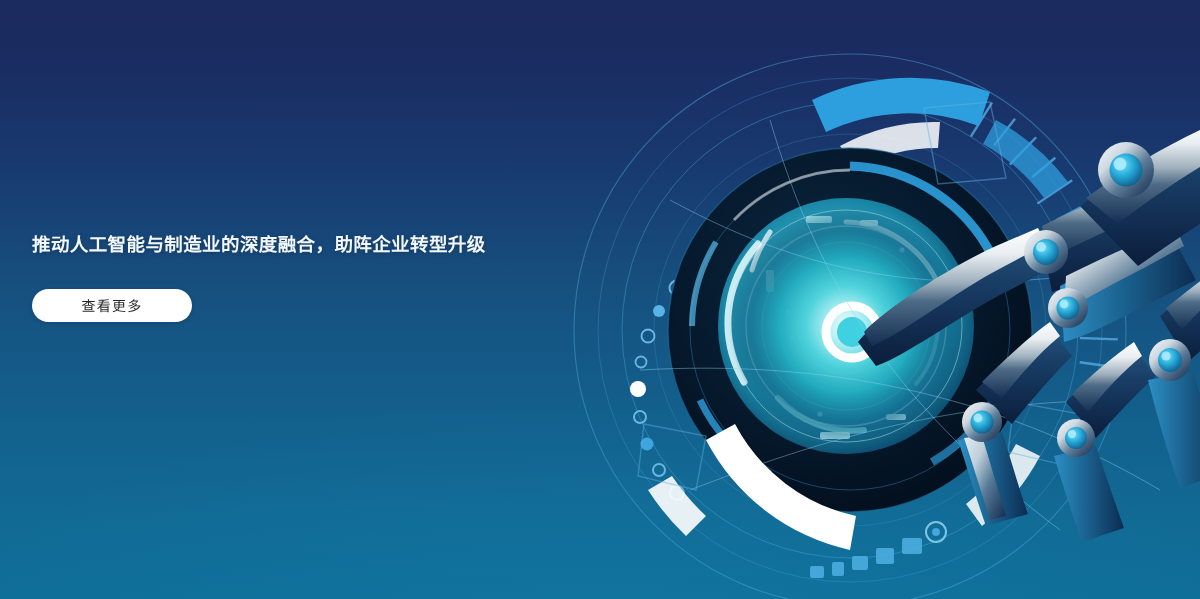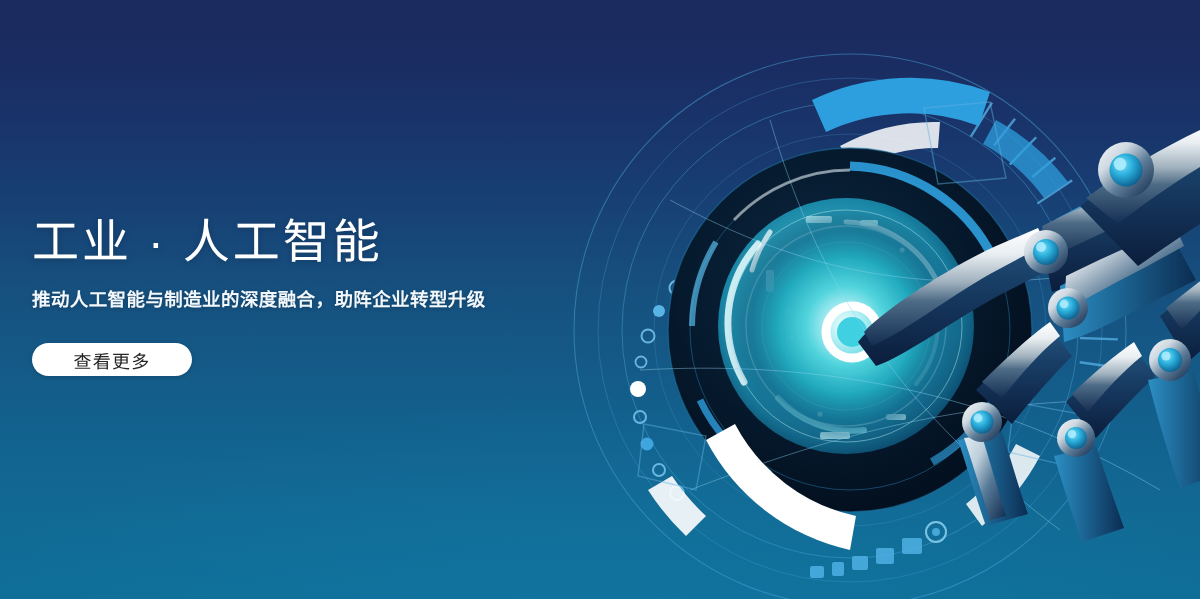--- a/index.html
+++ b/index.html
@@ -77,21 +77,21 @@
     display:inline-flex;
     align-items:center;
     justify-content:center;
     margin-top:31px;
     width:160px; height:33px;
     border:none;
     border-radius:17px;
     background:#ffffff;
     color:#262626;
     font-family:"Liberation Sans", "DejaVu Sans", sans-serif;
-    font-size:18px;
+    font-size:14px;
     font-weight:400;
     letter-spacing:1.2px;
     cursor:pointer;
     box-shadow:0 1px 4px rgba(0,0,0,.18);
   }
 </style>
 </head>
 <body>
 
 <div class="banner">
@@ -343,20 +343,19 @@
             <circle cx="606" cy="200" r="16.5" fill="url(#jointBall)"></circle>
             <circle cx="600" cy="194" r="6.4" fill="#b3edff" opacity=".85"></circle>
           </g>
         </g>
 
       </g>
     </svg>
   </div>
 
   <div class="copy">
-    <h1 class="hero-title">工业 · 人工智能</h1>
 
     <p class="hero-subtitle">推动人工智能与制造业的深度融合，助阵企业转型升级</p>
 
     <button class="cta-button">查看更多</button>
   </div>
 
 </div>
 
 </body></html>

